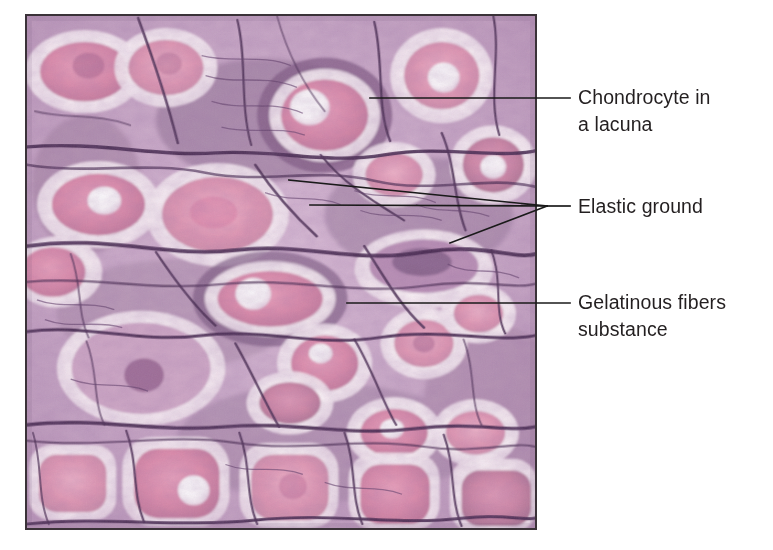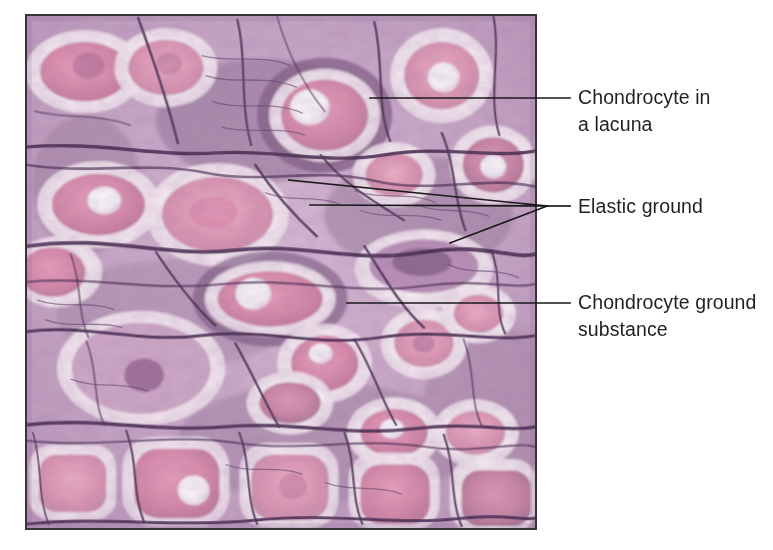--- a/index.html
+++ b/index.html
@@ -325,16 +325,16 @@
 
       <line x1="335" y1="303" x2="558" y2="303"></line>
     </g>
   </svg>
 
   <div class="label" id="label-chondrocyte">Chondrocyte in
 a lacuna</div>
 
   <div class="label" id="label-elastic">Elastic ground</div>
 
-  <div class="label" id="label-gelatinous">Chondrocyte ground
+  <div class="label" id="label-gelatinous">Gelatinous fibers
 substance</div>
 
 </div>
 
 </body></html>

